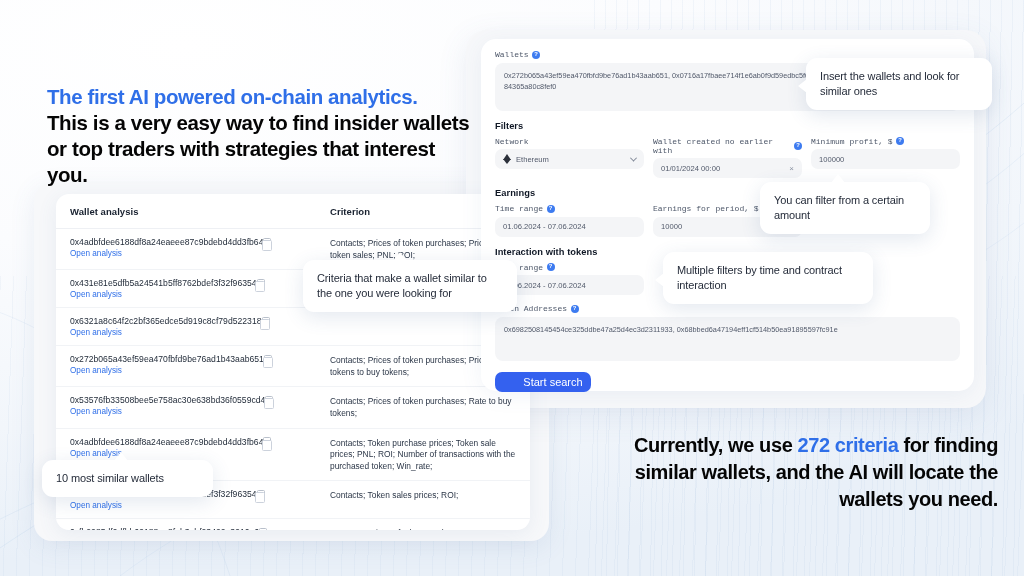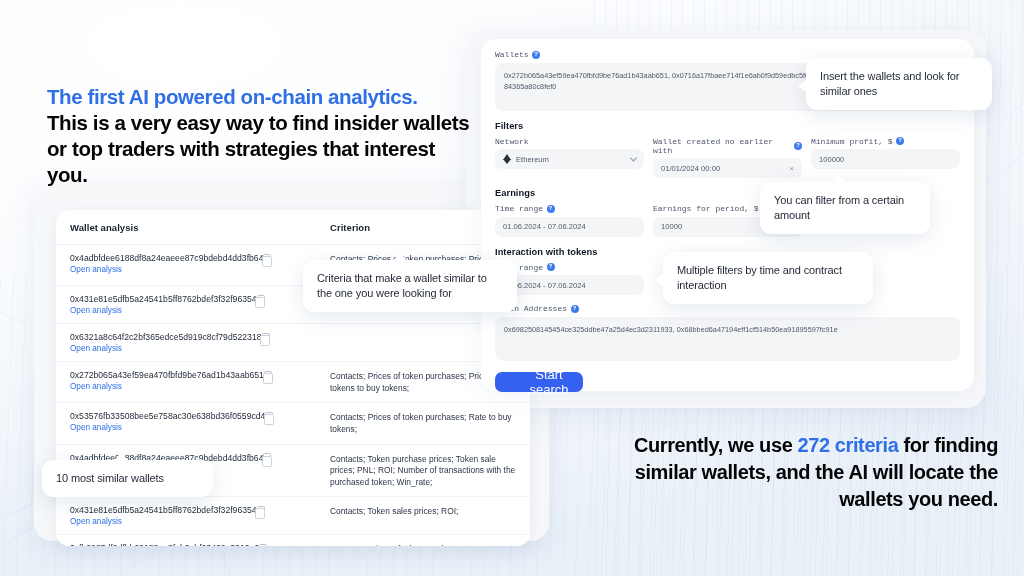--- a/index.html
+++ b/index.html
@@ -50,21 +50,21 @@
   #bottomtext .accent { color: #2f6fe8; }
 
   
   #results-wrap {
     position: absolute; left: 34px; top: 183px; width: 515px; height: 358px;
     background: #f7f8fa; border-radius: 18px; z-index: 3;
     box-shadow: 0 6px 26px rgba(80,110,160,0.10);
     padding: 12px 10px 10px 14px;
   }
   #results-card {
-    position: absolute; left: 56px; top: 210px; width: 474px; height: 336px;
+    position: absolute; left: 56px; top: 194px; width: 474px; height: 336px;
     background: #ffffff; border-radius: 13px; z-index: 4;
     box-shadow: 0 4px 20px rgba(80,110,160,0.09);
     overflow: hidden;
   }
   .thead { display: flex; padding: 12px 14px 11px 14px; border-bottom: 1px solid #eef0f4; }
   .thead .c1 { width: 260px; }
   .thead .c2 { flex: 1; }
   .th { font-size: 9.5px; font-weight: 600; color: #18212f; letter-spacing: 0.05px; }
   .trow { display: flex; padding: 8px 14px 8px 14px; border-bottom: 1px solid #f1f3f6; align-items: flex-start; }
   .trow:last-child { border-bottom: none; }
@@ -112,22 +112,22 @@
   .eth-ic::after { content: ""; position: absolute; left: 0; top: 5.2px; width: 0; height: 0;
     border-left: 4px solid transparent; border-right: 4px solid transparent; border-top: 5.5px solid #2b303a; }
   .chev { width: 5px; height: 5px; border-right: 1.1px solid #7c8494; border-bottom: 1.1px solid #7c8494;
     transform: rotate(45deg) translate(-1px,-1px); flex: none; }
   .xmark { font-size: 8px; color: #8a92a2; flex: none; }
   .addr-box {
     background: #f4f5f7; border-radius: 8px; height: 44px; padding: 7px 9px;
     font-size: 7.3px; color: #51596a; line-height: 11px; word-break: break-all;
   }
   #start-btn {
-    margin-top: 11px; width: 88px; height: 20px; border-radius: 7px;
-    background: #3461ef; color: #fff; font-size: 13px; font-weight: 500;
+    margin-top: 11px; width: 96px; height: 20px; border-radius: 7px;
+    background: #3461ef; color: #fff; font-size: 11px; font-weight: 500;
     display: flex; align-items: center; justify-content: center; border: none;
     font-family: inherit; cursor: pointer; padding-left: 20px;
   }
 
   
   .bubble {
     position: absolute; background: #ffffff; border-radius: 11px; z-index: 8;
     box-shadow: 0 5px 20px rgba(60,90,140,0.14);
     font-size: 11px; line-height: 15px; color: #252c3a; letter-spacing: -0.12px;
     padding: 11px 14px;

